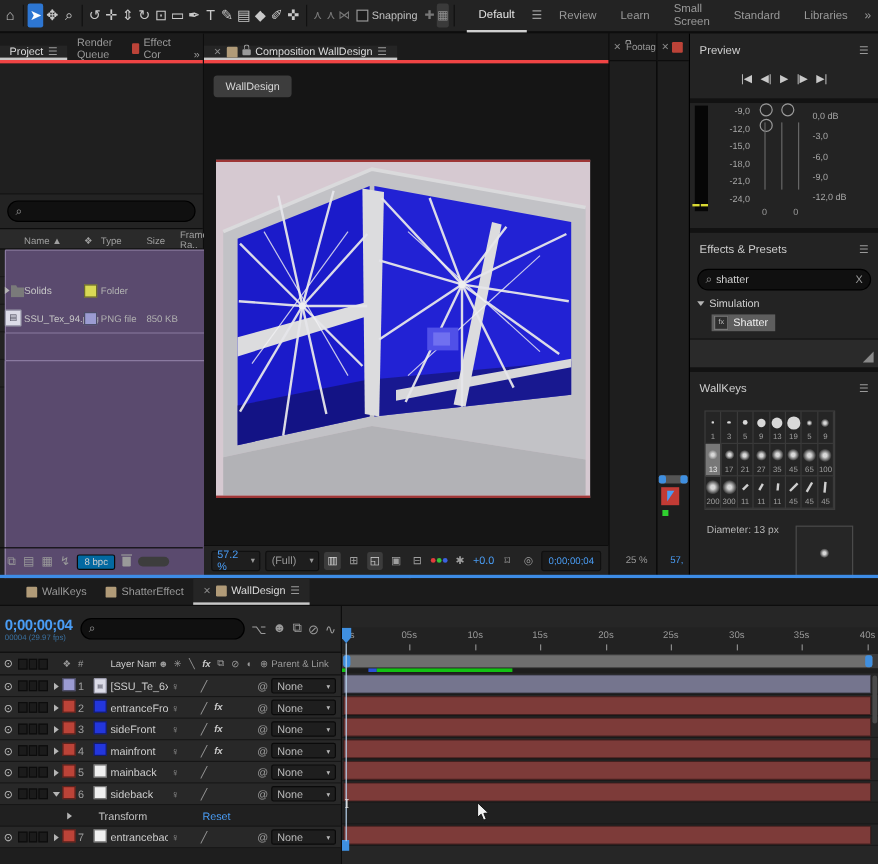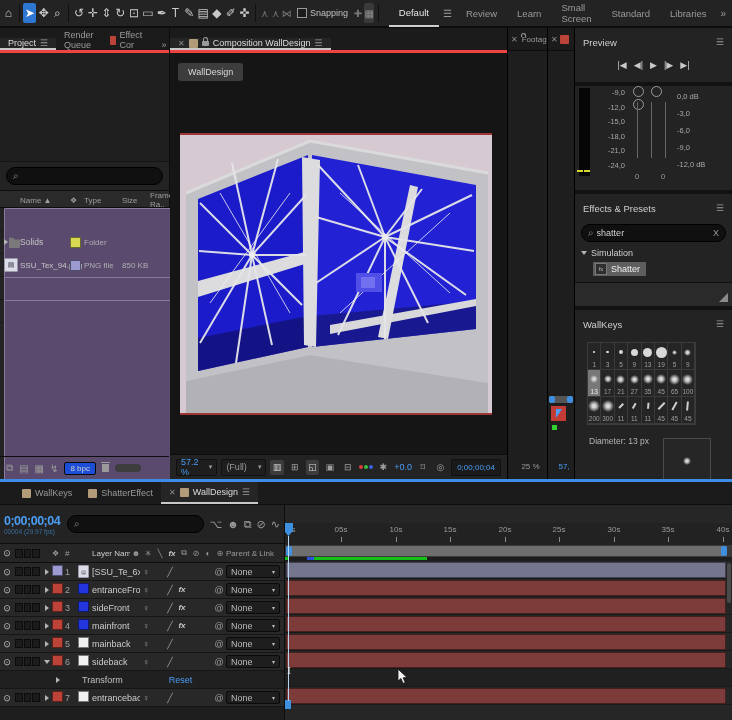--- a/index.html
+++ b/index.html
@@ -43,21 +43,21 @@
   .proj-cols{display:grid;grid-template-columns:16px 50px 14px 38px 28px 24px;align-items:center;height:16px;
              background:#2a2a2a;border-top:1px solid #0d0d0d;border-bottom:1px solid #0d0d0d;color:#9f9f9f;font-size:8px;padding:0 0 0 4px;}
   .prow{display:grid;grid-template-columns:16px 50px 14px 38px 28px 24px;align-items:center;height:22px;
         border-bottom:1px solid #1a1a1a;padding-left:4px;color:#c6c6c6;font-size:8.5px;}
   .prow .typ,.prow .siz,.prow .rat{color:#b0b0b0;font-size:8px;}
   .ficon{width:12px;height:12px;border-radius:1px;display:flex;align-items:center;justify-content:center;font-size:7px;color:#ddd;}
   .ficon.comp{background:#5a4a6e;border:1px solid #8a7aa0;}
   .ficon.folder{background:#7a7a7a;clip-path:polygon(0 15%,40% 15%,50% 30%,100% 30%,100% 100%,0 100%);}
   .ficon.png{background:#dcdce8;color:#445;border:1px solid #99a;}
   .proj-footer{margin-top:auto;height:22px;border-top:1px solid #0d0d0d;display:flex;align-items:center;gap:6px;padding:0 6px;color:#9a9a9a;font-size:10px;}
-  .bpc{border:1px solid #0a0a0a;background:#1d4ed8;color:#cfcfcf;font-size:8px;padding:1px 5px;border-radius:2px;}
+  .bpc{border:1px solid #0a0a0a;background:#0369a1;color:#cfcfcf;font-size:8px;padding:1px 5px;border-radius:2px;}
   .trash{position:relative;width:7px;height:8px;background:#9a9a9a;border-radius:0 0 1px 1px;}
   .trash:before{content:"";position:absolute;top:-2.5px;left:-1px;width:9px;height:1.5px;background:#9a9a9a;}
   .pill{width:26px;height:8px;background:#3d3d3d;border-radius:4px;}
   
   .comp{left:170px;top:28px;width:338px;height:451px;background:#1d1d1d;display:flex;flex-direction:column;box-sizing:border-box;border-right:1px solid #000;}
   .viewer{flex:1;position:relative;background:#151515;}
   .crumb{position:absolute;left:8px;top:10px;background:#3d3d3d;color:#d8d8d8;border-radius:3px;padding:4px 10px;font-size:9px;}
   .canvas{position:absolute;left:10px;top:80px;width:312px;height:282px;}
   .comp-bar{height:24px;background:#232323;border-top:1px solid #0d0d0d;display:flex;align-items:center;gap:4px;padding:0 6px;color:#9a9a9a;}
   .dropd{display:flex;align-items:center;gap:3px;border:1px solid #101010;background:#1e1e1e;border-radius:2px;height:15px;padding:0 4px;}

